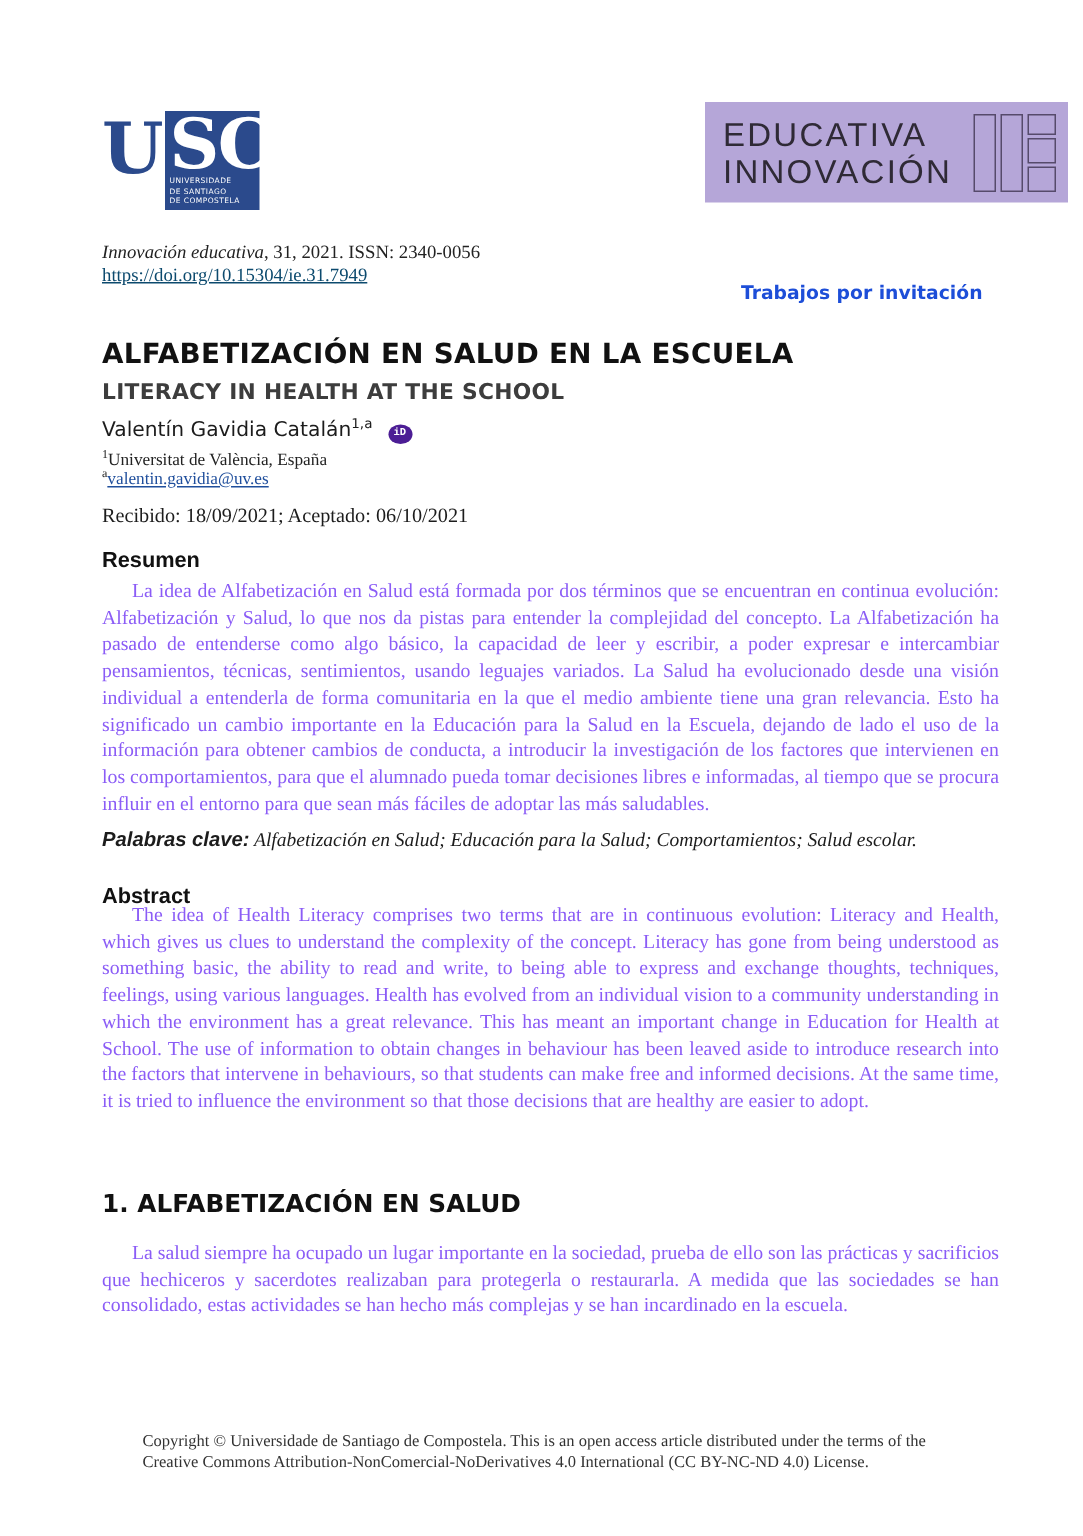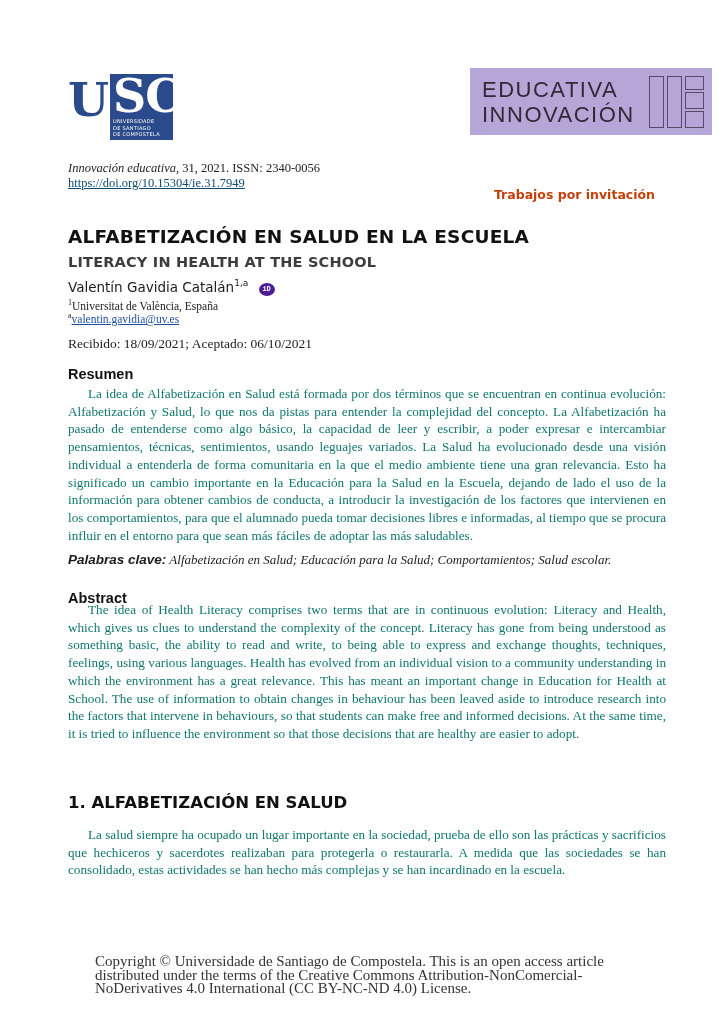--- a/index.html
+++ b/index.html
@@ -34,21 +34,21 @@
   .ie-col3 { width:19px; height:52px; display:flex; flex-direction:column; gap:2px; }
   .ie-b1 { height:14px; border:1px solid #564a6b; }
   .ie-b2 { height:17px; border:1px solid #564a6b; }
   .ie-b3 { flex:1; border:1px solid #564a6b; }
 
   .journal-info { position:absolute; left:68px; top:161px; font-size:12.5px; line-height:15px; color:#222; }
   .journal-name { font-style:italic; }
   .doi-link { position:absolute; left:68px; top:176px; font-size:12.5px; color:#0c4a6e; text-decoration:underline; cursor:pointer; }
   .invite-label {
     position:absolute; right:67px; top:187px;
-    font-family:"DejaVu Sans", sans-serif; font-weight:bold; font-size:12.5px; color:#c2410c;
+    font-family:"DejaVu Sans", sans-serif; font-weight:bold; font-size:12.5px; color:#1d4ed8;
   }
 
   
   .article-title {
     position:absolute; left:68px; top:226px; width:600px;
     font-family:"DejaVu Sans", sans-serif; font-weight:bold; font-size:18.5px; color:#111; letter-spacing:.2px;
   }
   .article-subtitle {
     position:absolute; left:68px; top:254px; width:600px;
     font-family:"DejaVu Sans", sans-serif; font-size:14.5px; color:#3d3d3d; letter-spacing:.2px;
@@ -67,33 +67,33 @@
   .email-line a { color:#1f4e9c; text-decoration:underline; cursor:pointer; }
   .dates { position:absolute; left:68px; top:336px; font-size:13.5px; }
 
   
   .sec-label {
     position:absolute; left:68px; font-family:"Liberation Sans", sans-serif;
     font-weight:bold; font-size:14.5px; color:#111;
   }
   .para {
     position:absolute; left:68px; width:598px; text-align:justify;
-    font-size:13.2px; line-height:17.7px; text-indent:20px; color:#0f766e;
+    font-size:13.2px; line-height:17.7px; text-indent:20px; color:#8b5cf6;
   }
   .kw-line { position:absolute; left:68px; width:598px; font-size:13px; }
   .kw-label { font-family:"Liberation Sans", sans-serif; font-weight:bold; font-size:13.5px; }
 
   .h1-heading {
     position:absolute; left:68px; top:793px;
     font-family:"DejaVu Sans", sans-serif; font-weight:bold; font-size:16.5px; color:#111;
   }
 
   .footer-note {
     position:absolute; left:95px; top:955px; width:537px;
-    font-size:15px; line-height:13.5px; color:#333; text-align:left;
+    font-size:11px; line-height:13.5px; color:#333; text-align:left;
   }
 </style>
 </head>
 <body>
 
 <div class="page">
 
   <div class="usc-logo">
     <span class="usc-u">U</span>
     <div class="usc-box">

